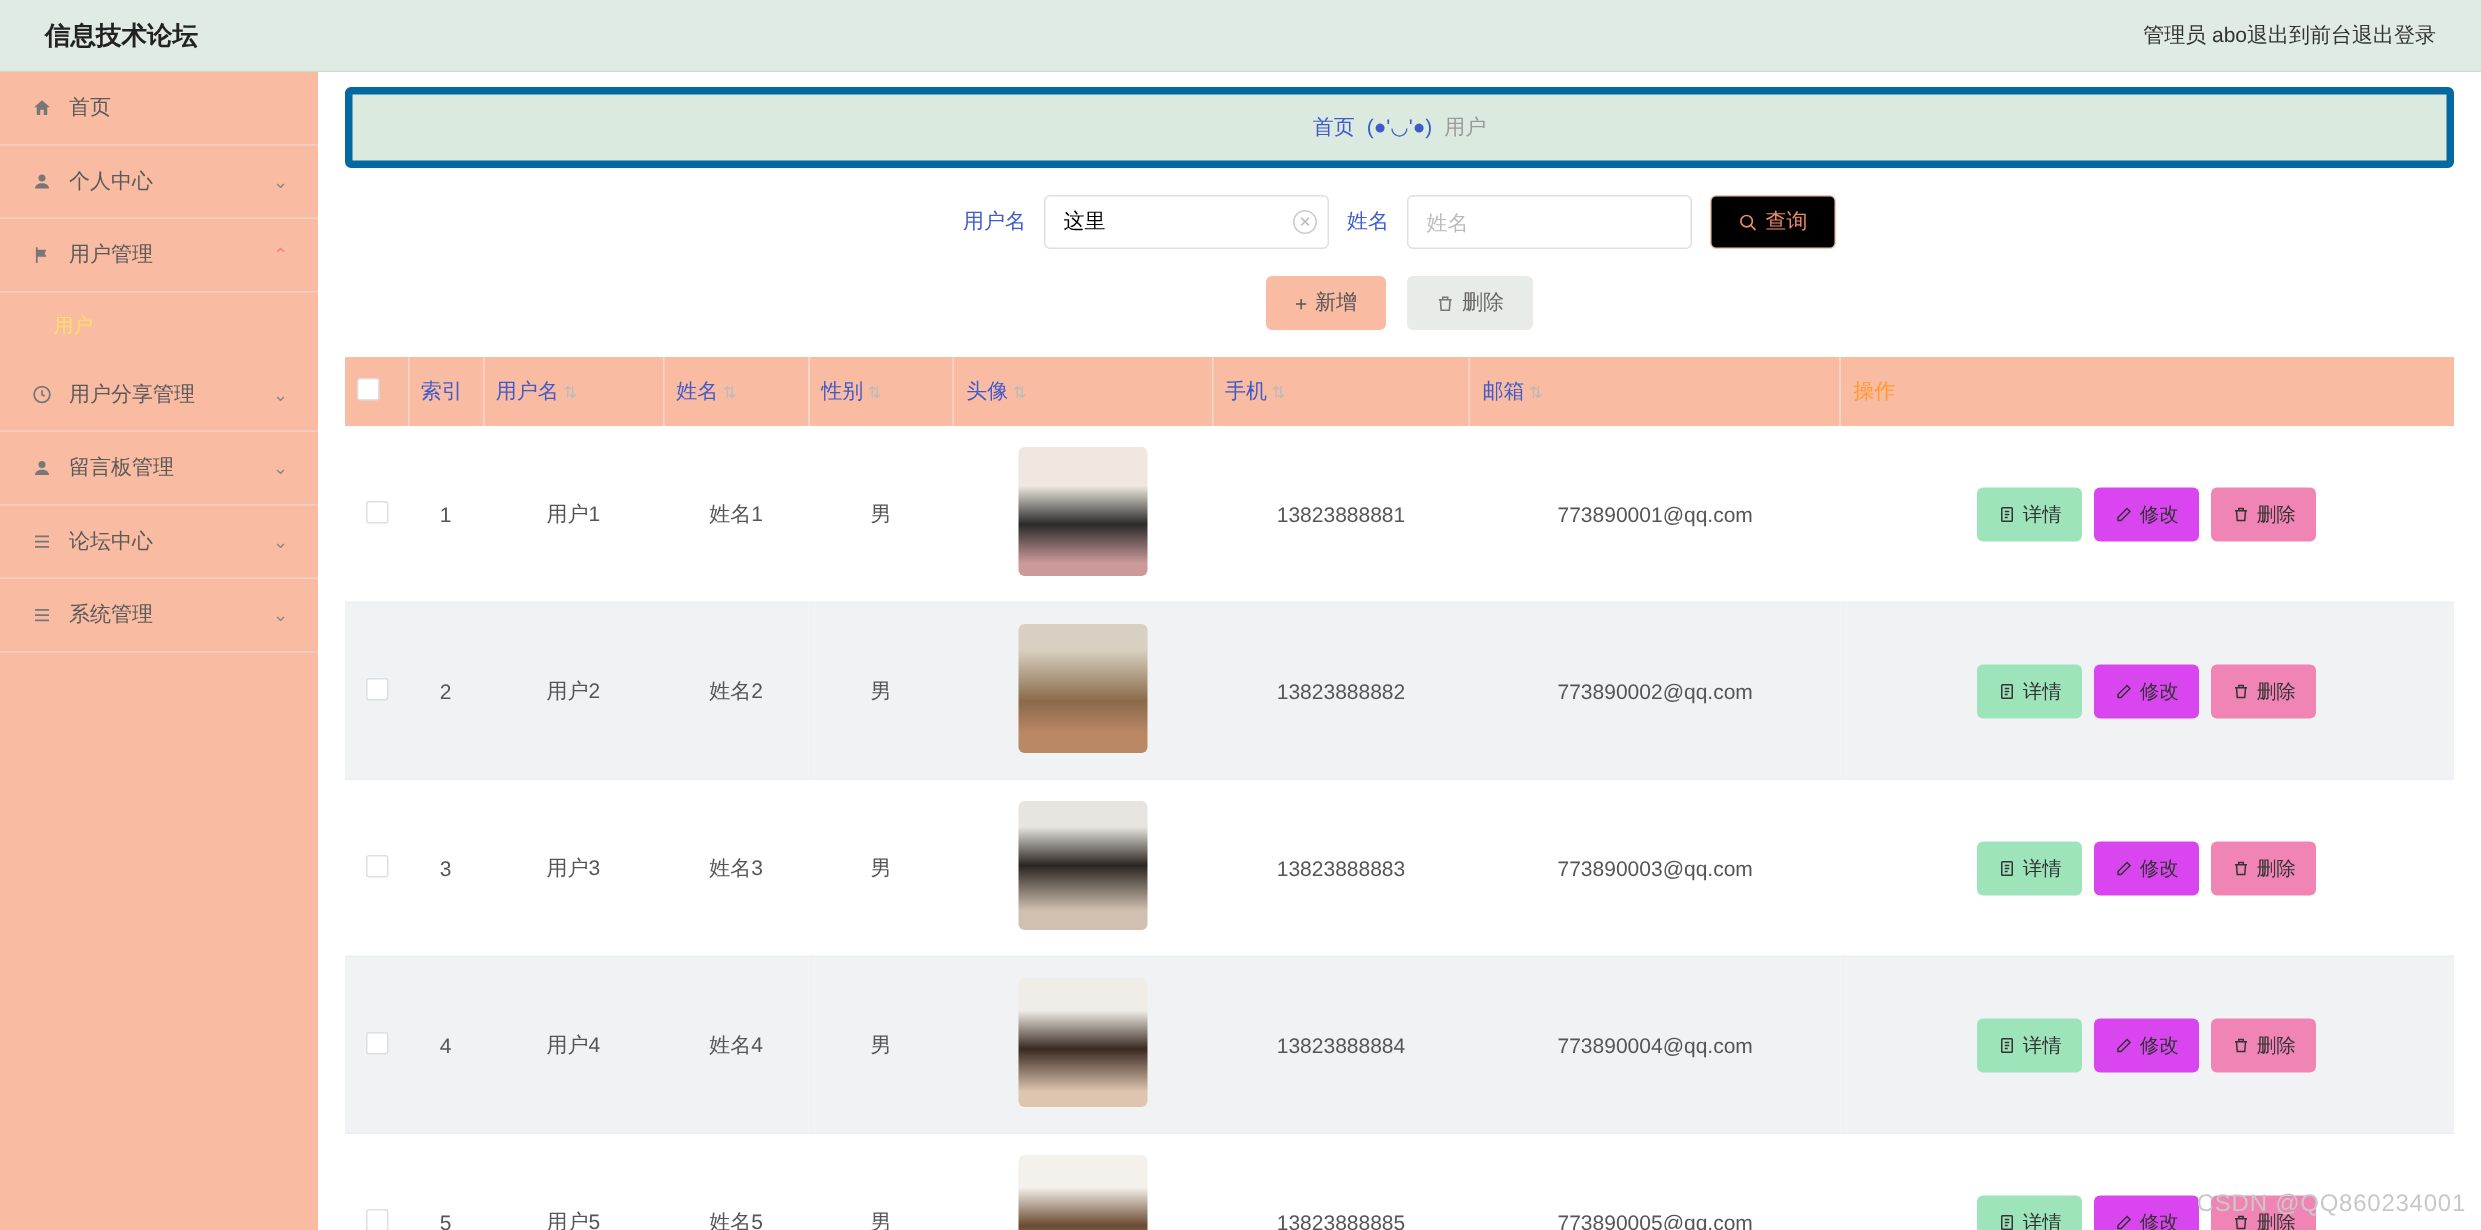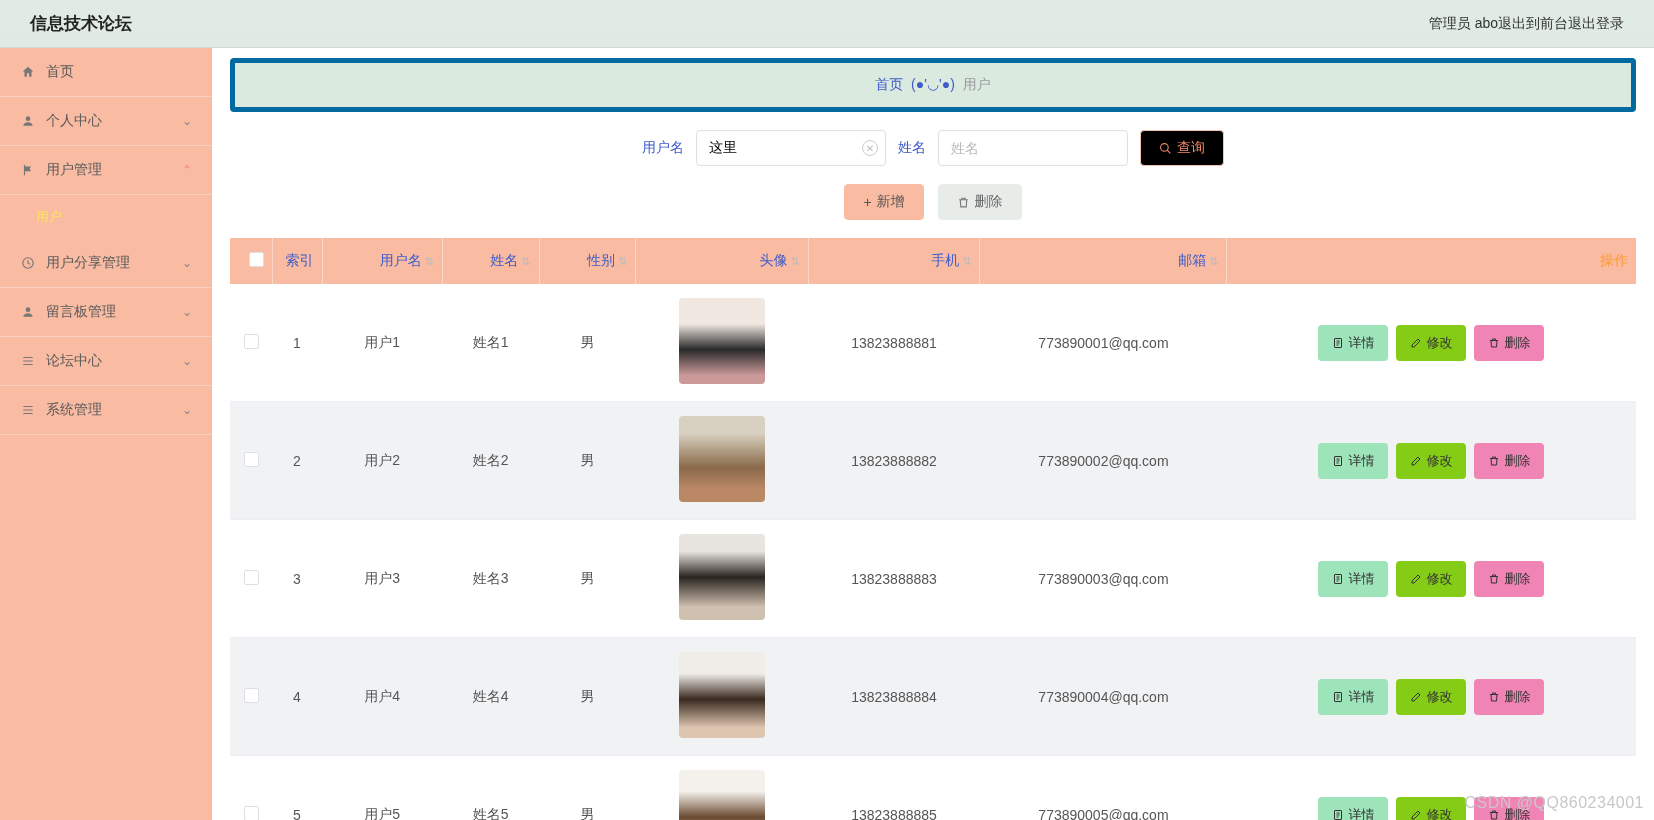--- a/index.html
+++ b/index.html
@@ -32,40 +32,40 @@
     .search-input::placeholder { color: #bbb; }
     .clear-icon { position: absolute; right: 8px; top: 50%; transform: translateY(-50%); color: #bbb; font-size: 14px; cursor: pointer; width: 16px; height: 16px; border: 1px solid #ccc; border-radius: 50%; display: flex; align-items: center; justify-content: center; font-size: 10px; }
     .btn { height: 36px; padding: 0 18px; border: 1px solid #dcdfe6; border-radius: 4px; background: #000000; cursor: pointer; display: inline-flex; align-items: center; gap: 5px; font-size: 14px; }
     .btn-search { color: #f08a6a; border-color: #f5c5b3; }
     
     .action-row { display: flex; justify-content: center; gap: 14px; margin-bottom: 18px; }
     .btn-add { background: #f9bba2; border-color: #f9bba2; color: #555; }
     .btn-del-top { background: #e8ece9; border-color: #e8ece9; color: #666; }
     
     .table { width: 100%; border-collapse: collapse; }
-    .table thead th { background: #f9bba2; color: #3f5bca; font-weight: normal; font-size: 14px; padding: 14px 8px; text-align: right; border-right: 1px solid rgba(255,255,255,0.4); }
+    .table thead th { background: #f9bba2; color: #3f5bca; font-weight: normal; font-size: 14px; padding: 14px 8px; text-align: left; border-right: 1px solid rgba(255,255,255,0.4); }
     .table thead th:last-child { border-right: none; }
     .table thead th.op { color: #ff9933; }
     .sort-ic { color: #bbb; font-size: 11px; margin-left: 3px; }
     .table tbody td { padding: 14px 8px; text-align: center; font-size: 14px; color: #555; border-bottom: 1px solid #ebeef5; vertical-align: middle; }
     .table tbody tr:nth-child(even) td { background: #f1f2f4; }
     .table tbody tr:nth-child(odd) td { background: #fff; }
     .avatar { width: 86px; height: 86px; border-radius: 4px; display: inline-block; background: linear-gradient(135deg, #d4a5a5, #8b7d6b); }
     .av1 { background: linear-gradient(180deg, #f0e8e0 30%, #2a2a2a 60%, #c99 90%); }
     .av2 { background: linear-gradient(180deg, #d8d0c0 20%, #8a6a4a 60%, #bb8866 85%); }
     .av3 { background: linear-gradient(180deg, #e8e4e0 20%, #2a2520 50%, #d0c0b0 85%); }
     .av4 { background: linear-gradient(180deg, #f0ede8 25%, #3a2a20 55%, #ddc5b0 88%); }
     .av5 { background: linear-gradient(180deg, #f4f0eb 25%, #6a4a30 55%, #e0d0c0 88%); }
     
     .checkbox { width: 15px; height: 15px; border: 1px solid #dcdfe6; border-radius: 2px; display: inline-block; background: #fff; cursor: pointer; }
     
     .ops { display: flex; gap: 8px; justify-content: center; }
     .op-btn { padding: 9px 14px; border-radius: 4px; border: none; font-size: 13px; cursor: pointer; display: inline-flex; align-items: center; gap: 4px; color: #333; }
     .op-detail { background: #9ee4bb; }
-    .op-edit { background: #84cc16; align-items: center; }
+    .op-edit { background: #d946ef; align-items: center; }
     .op-delete { background: #f085b5; }
     
     .watermark { position: fixed; right: 10px; bottom: 8px; color: #c8c8c8; font-size: 16px; pointer-events: none; letter-spacing: 0.5px; }
     
     svg { display: block; }
   </style>
 </head>
 <body>
 
 <div class="header">

